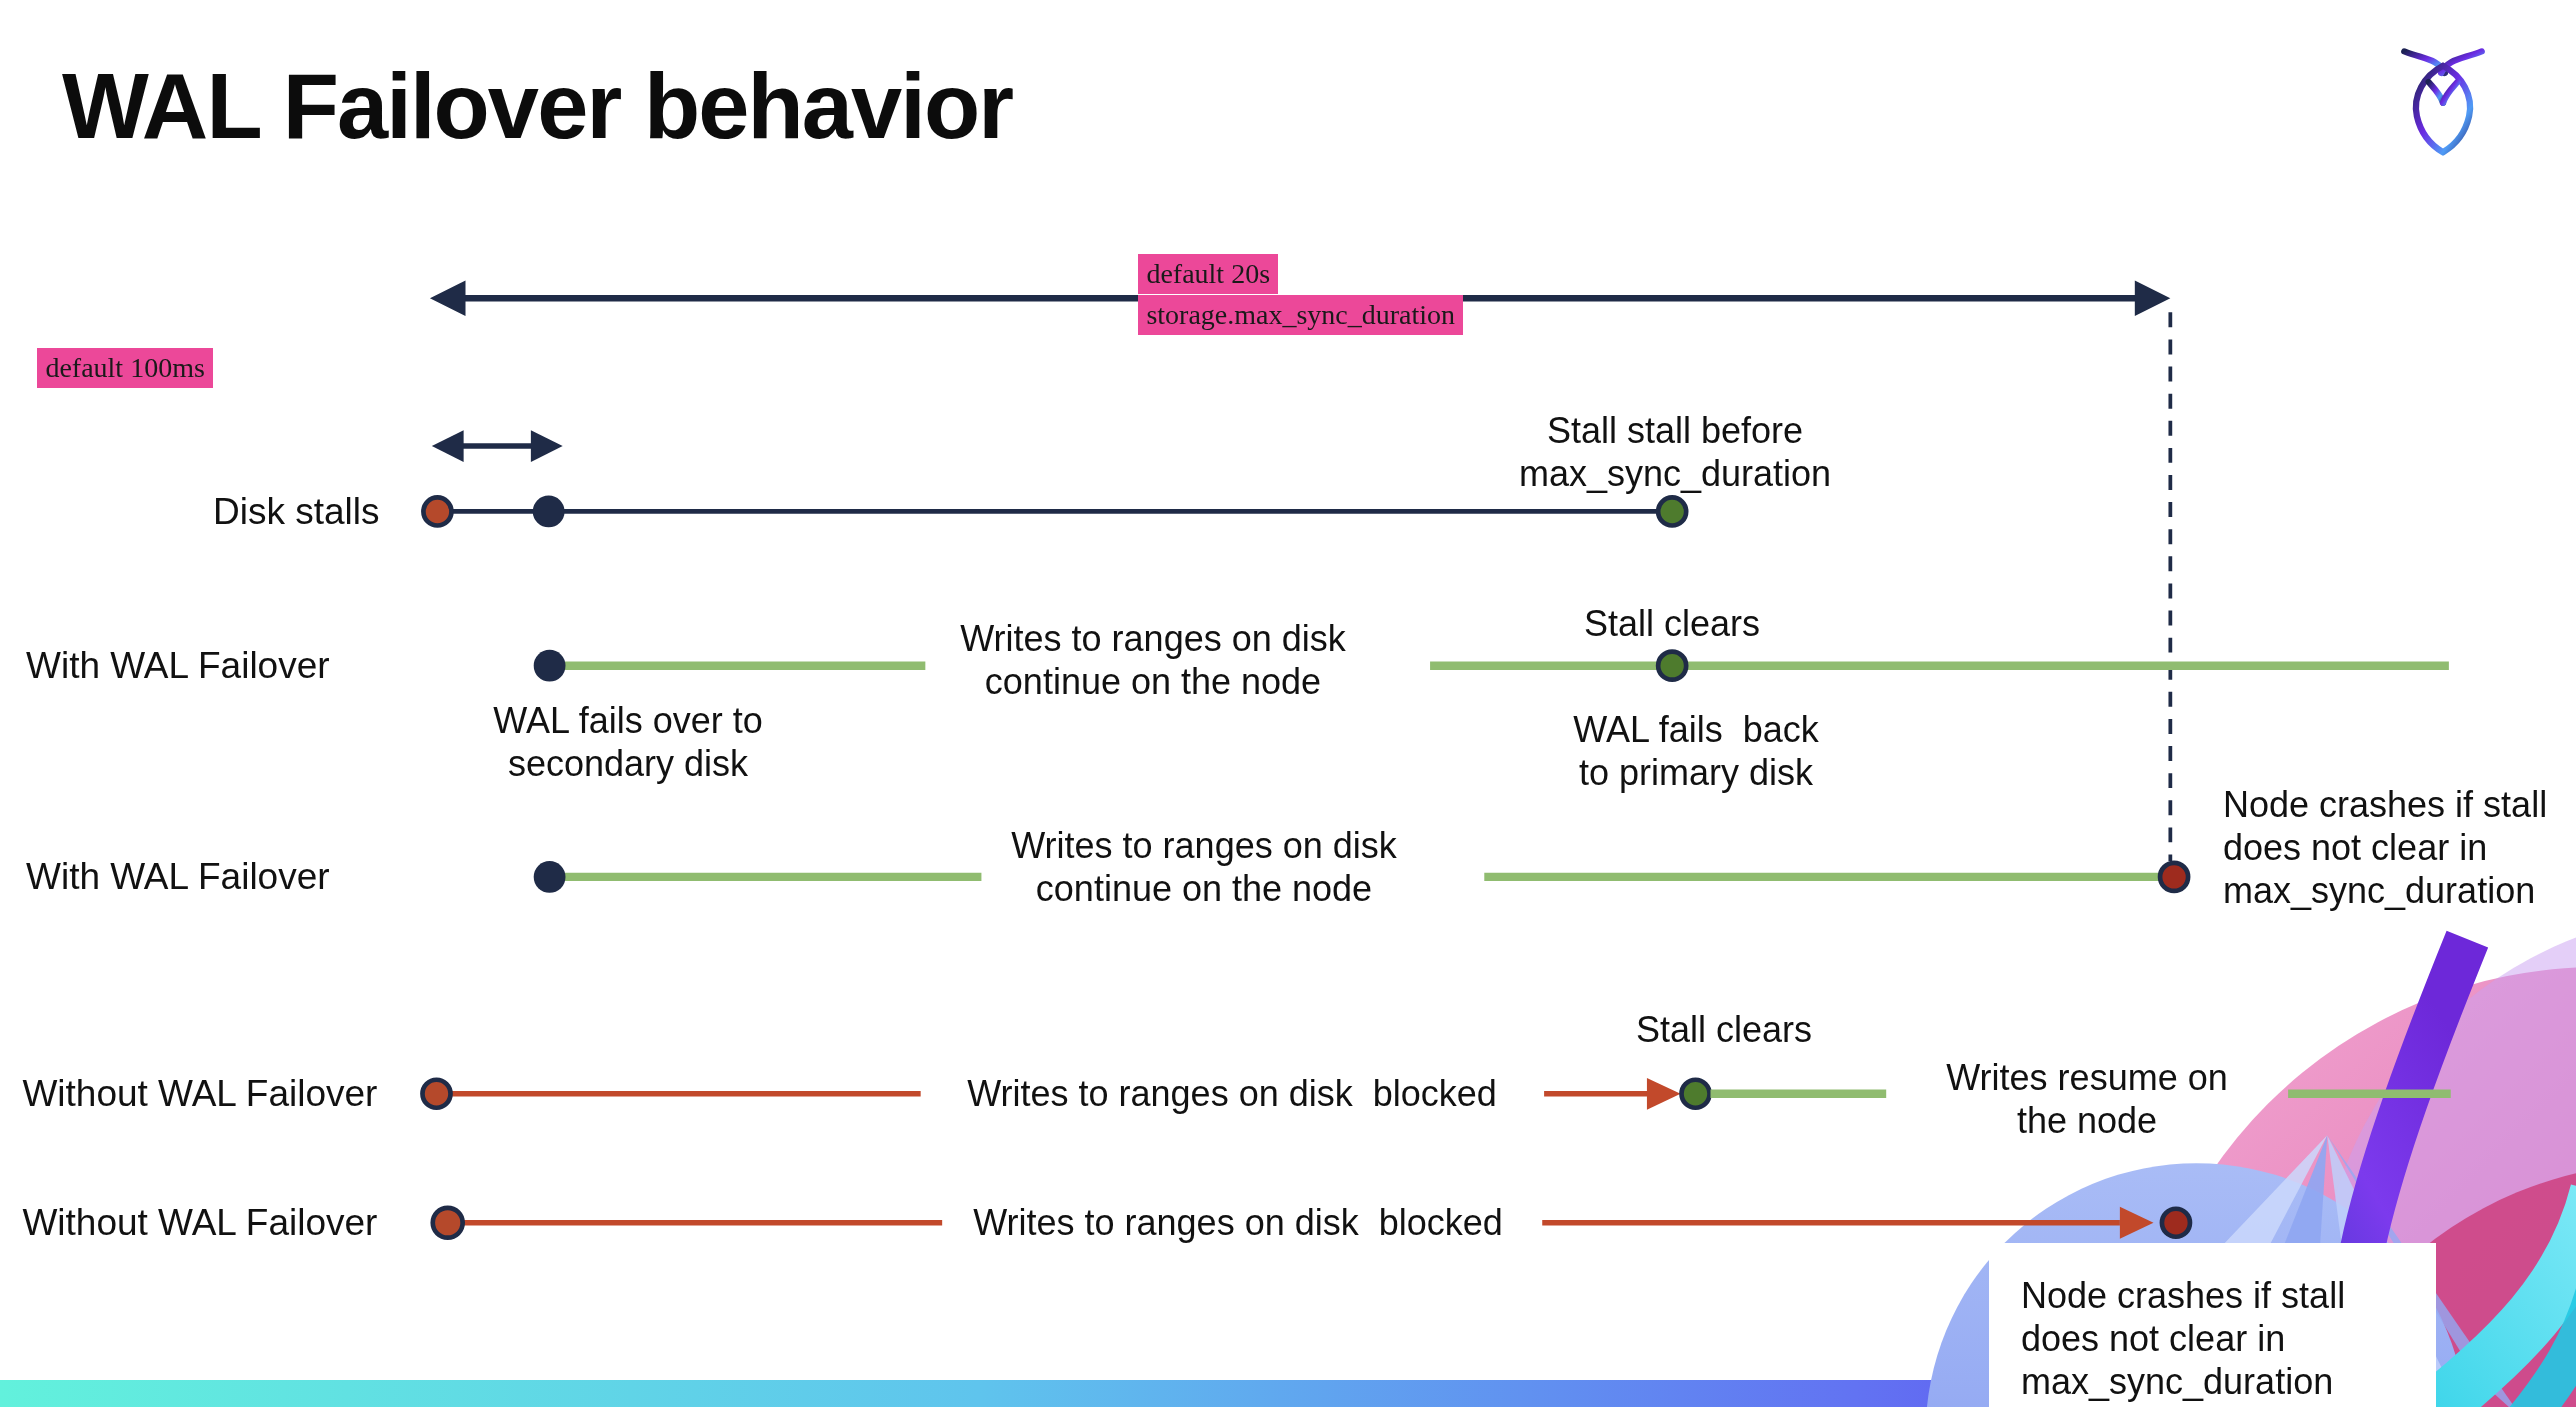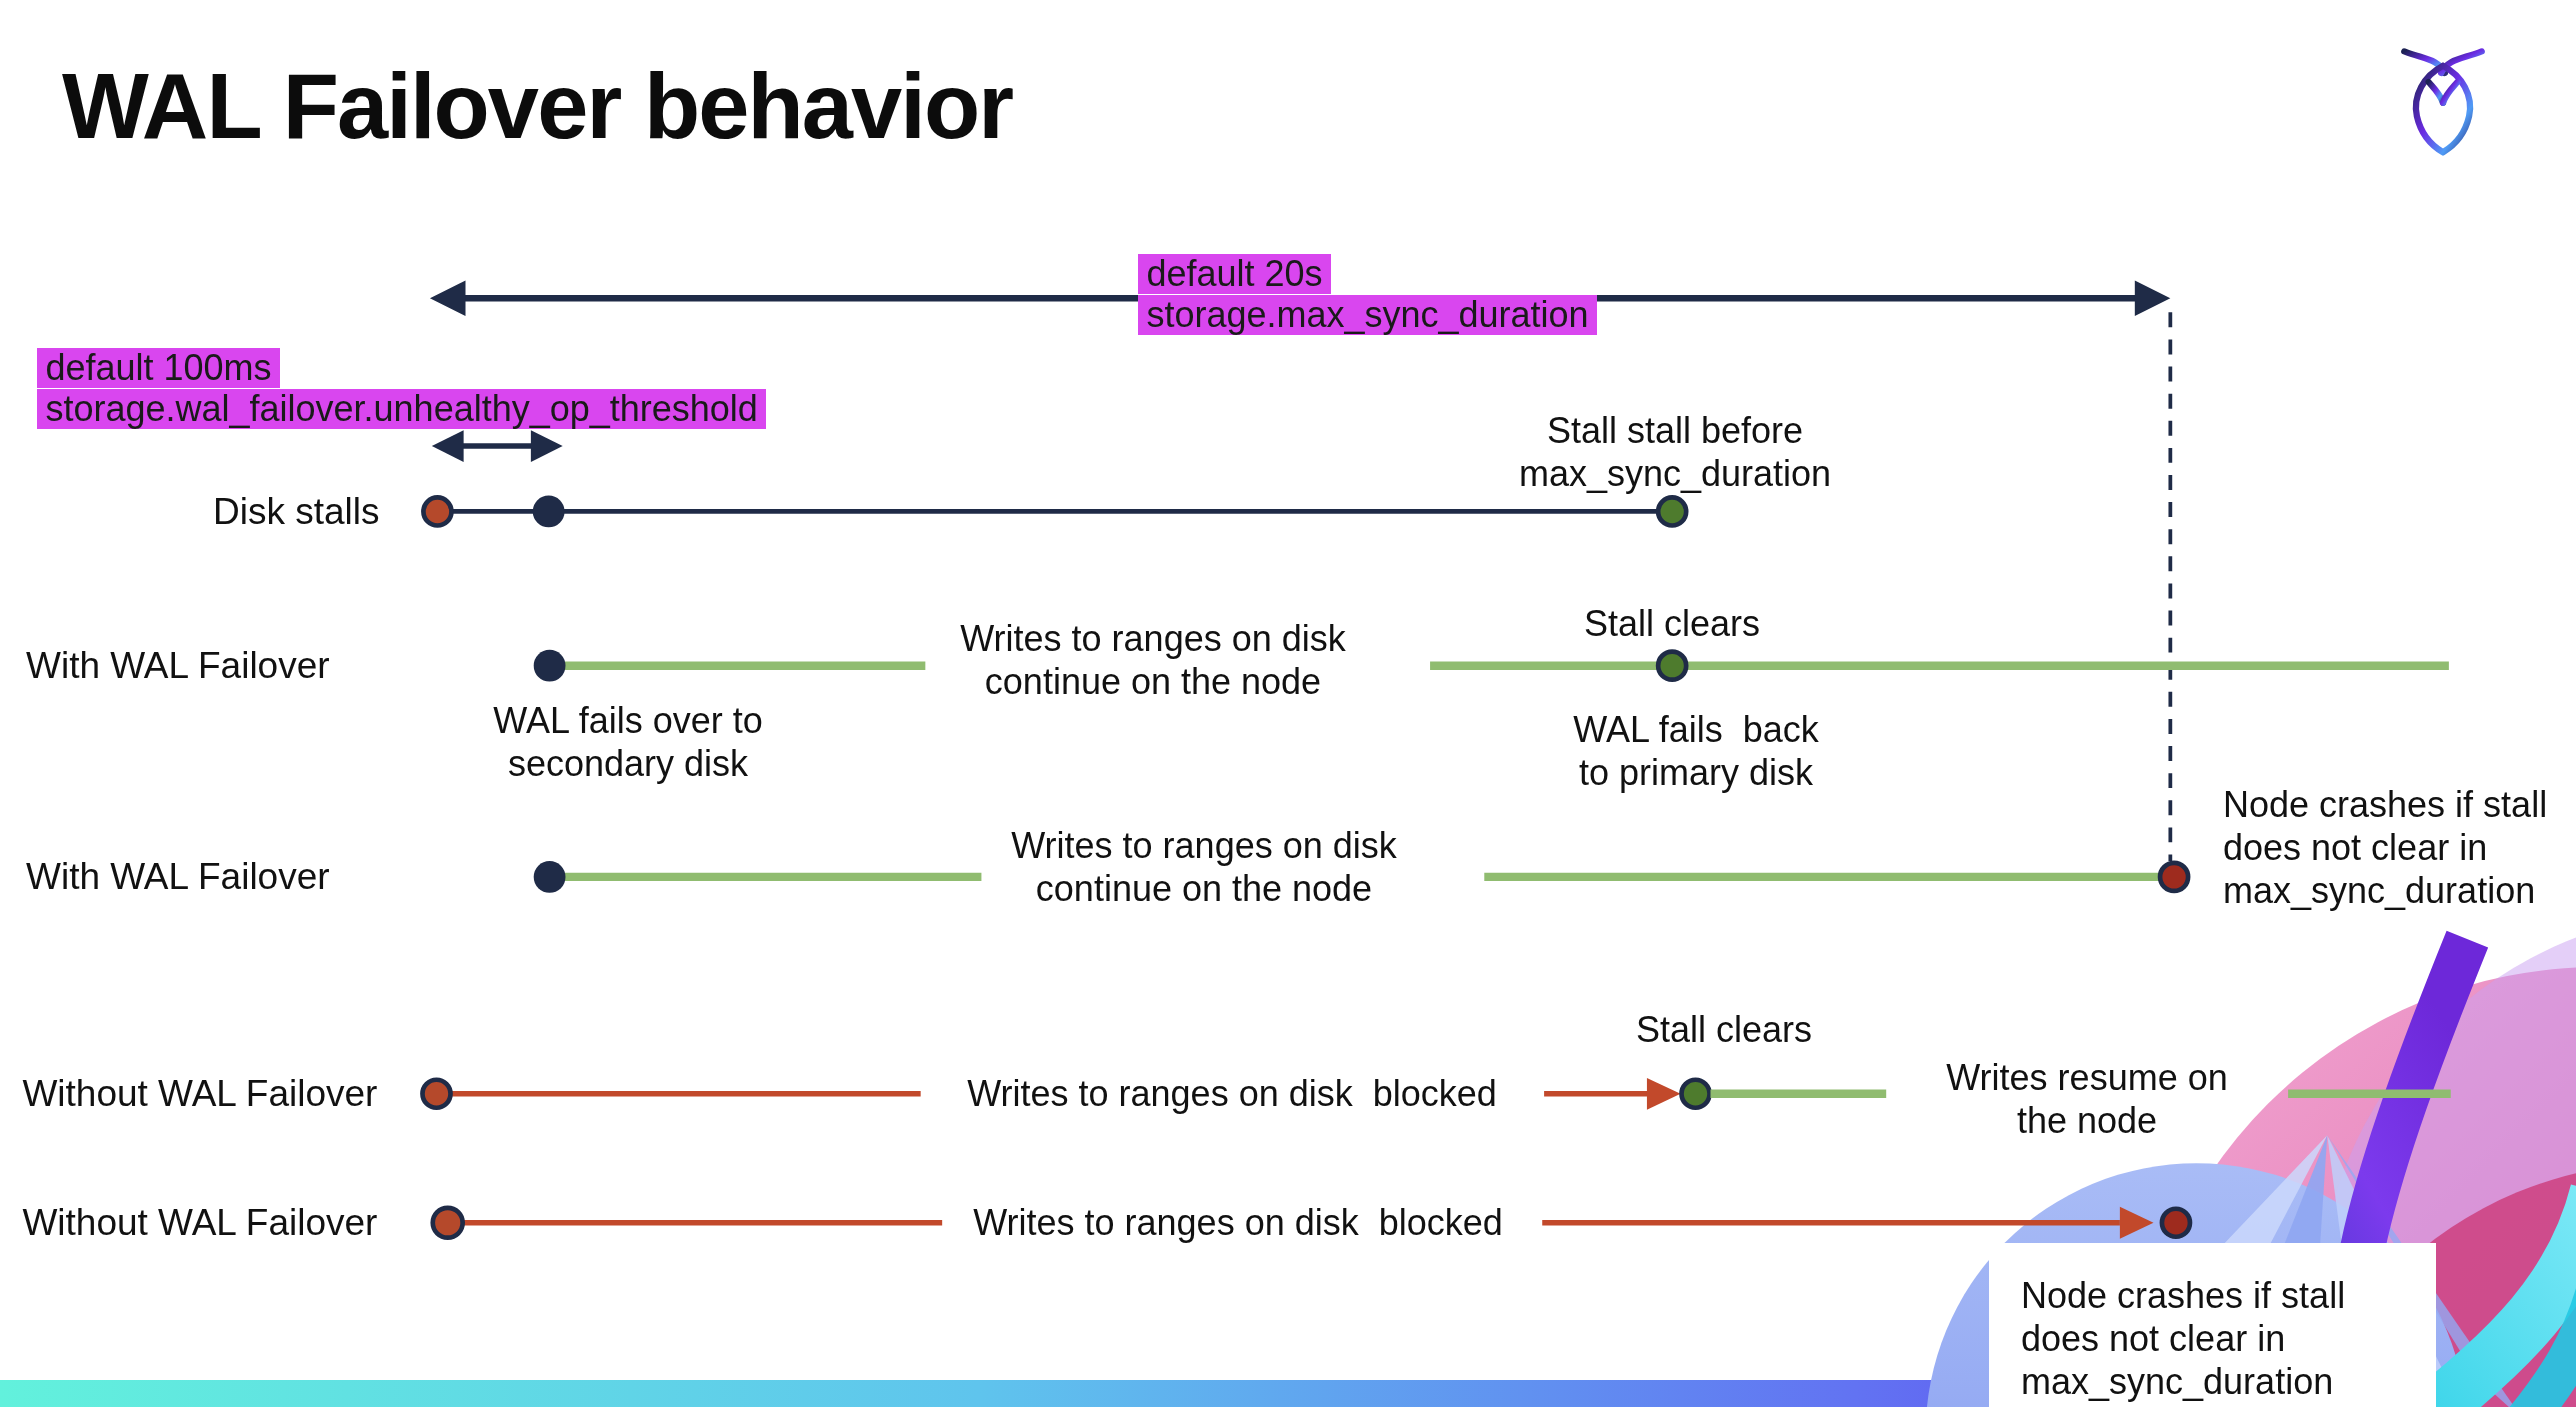--- a/index.html
+++ b/index.html
@@ -1,21 +1,21 @@
 <!DOCTYPE html>
 <html style="font-size:15px"><head>
 <meta charset="utf-8">
 <style>
   html,body{margin:0;padding:0;background:#ffffff;}
   #canvas{position:relative;width:2576px;height:1408px;background:#ffffff;overflow:hidden;
           font-family:"Liberation Sans",sans-serif;color:#111111;}
   .abs{position:absolute;}
   .title{font-size:92px;font-weight:800;letter-spacing:-1.9px;color:#0c0c0c;line-height:1.05;}
-  .mono{font-family:Liberation Sans, sans-serif;font-size:36px;line-height:34px;
-        background:#d946ef;color:#1a1a1a;padding:2.8px 8.4px;white-space:pre;display:inline-block;}
+  .mono{font-family:Liberation Serif, serif;font-size:28px;line-height:34px;
+        background:#ec4899;color:#1a1a1a;padding:2.8px 8.4px;white-space:pre;display:inline-block;}
   .rowlabel{font-size:37px;line-height:43px;white-space:pre;}
   .ann{font-size:36px;line-height:43px;white-space:pre-wrap;}
   .center{transform:translateX(-50%);text-align:center;}
   .crashbox{background:#ffffff;width:447px;height:165px;padding:31px 0 0 32px;box-sizing:border-box;}
   .footer{left:0;top:1380px;width:2576px;height:28px;
           background:linear-gradient(90deg,#62F1DC 0%,#5FC4ED 38%,#6273F2 72%,#5B2BEF 100%);}
   svg{display:block;}
 </style>
 </head>
 <body>
@@ -131,21 +131,20 @@
       <path d="M50,25 C71,36 84,58 79,81 C74,103 62,114 50,121 C38,114 26,103 21,81 C16,58 29,36 50,25 Z"></path>
       <path d="M50,117 L50,66"></path>
       <path d="M50,66 C46,55 40,50 34,43"></path>
       <path d="M50,66 C54,55 60,50 66,43"></path>
     </g>
   </svg>
 
   <div class="abs mono" style="left:1138px;top:254px;">default 20s</div>
   <div class="abs mono" style="left:1138px;top:295px;">storage.max_sync_duration</div>
   <div class="abs mono" style="left:37px;top:348px;">default 100ms</div>
-  <div class="abs mono" style="left:37px;top:389px;">storage.wal_failover.unhealthy_op_threshold</div>
 
   <div class="abs rowlabel" style="left:213px;top:490px;">Disk stalls</div>
   <div class="abs rowlabel" style="left:26px;top:644px;">With WAL Failover</div>
   <div class="abs rowlabel" style="left:26px;top:855px;">With WAL Failover</div>
   <div class="abs rowlabel" style="left:22.4px;top:1072px;">Without WAL Failover</div>
   <div class="abs rowlabel" style="left:22.4px;top:1201px;">Without WAL Failover</div>
 
   <div class="abs ann center" style="left:1675px;top:409px;">Stall stall before
 max_sync_duration</div>
 

